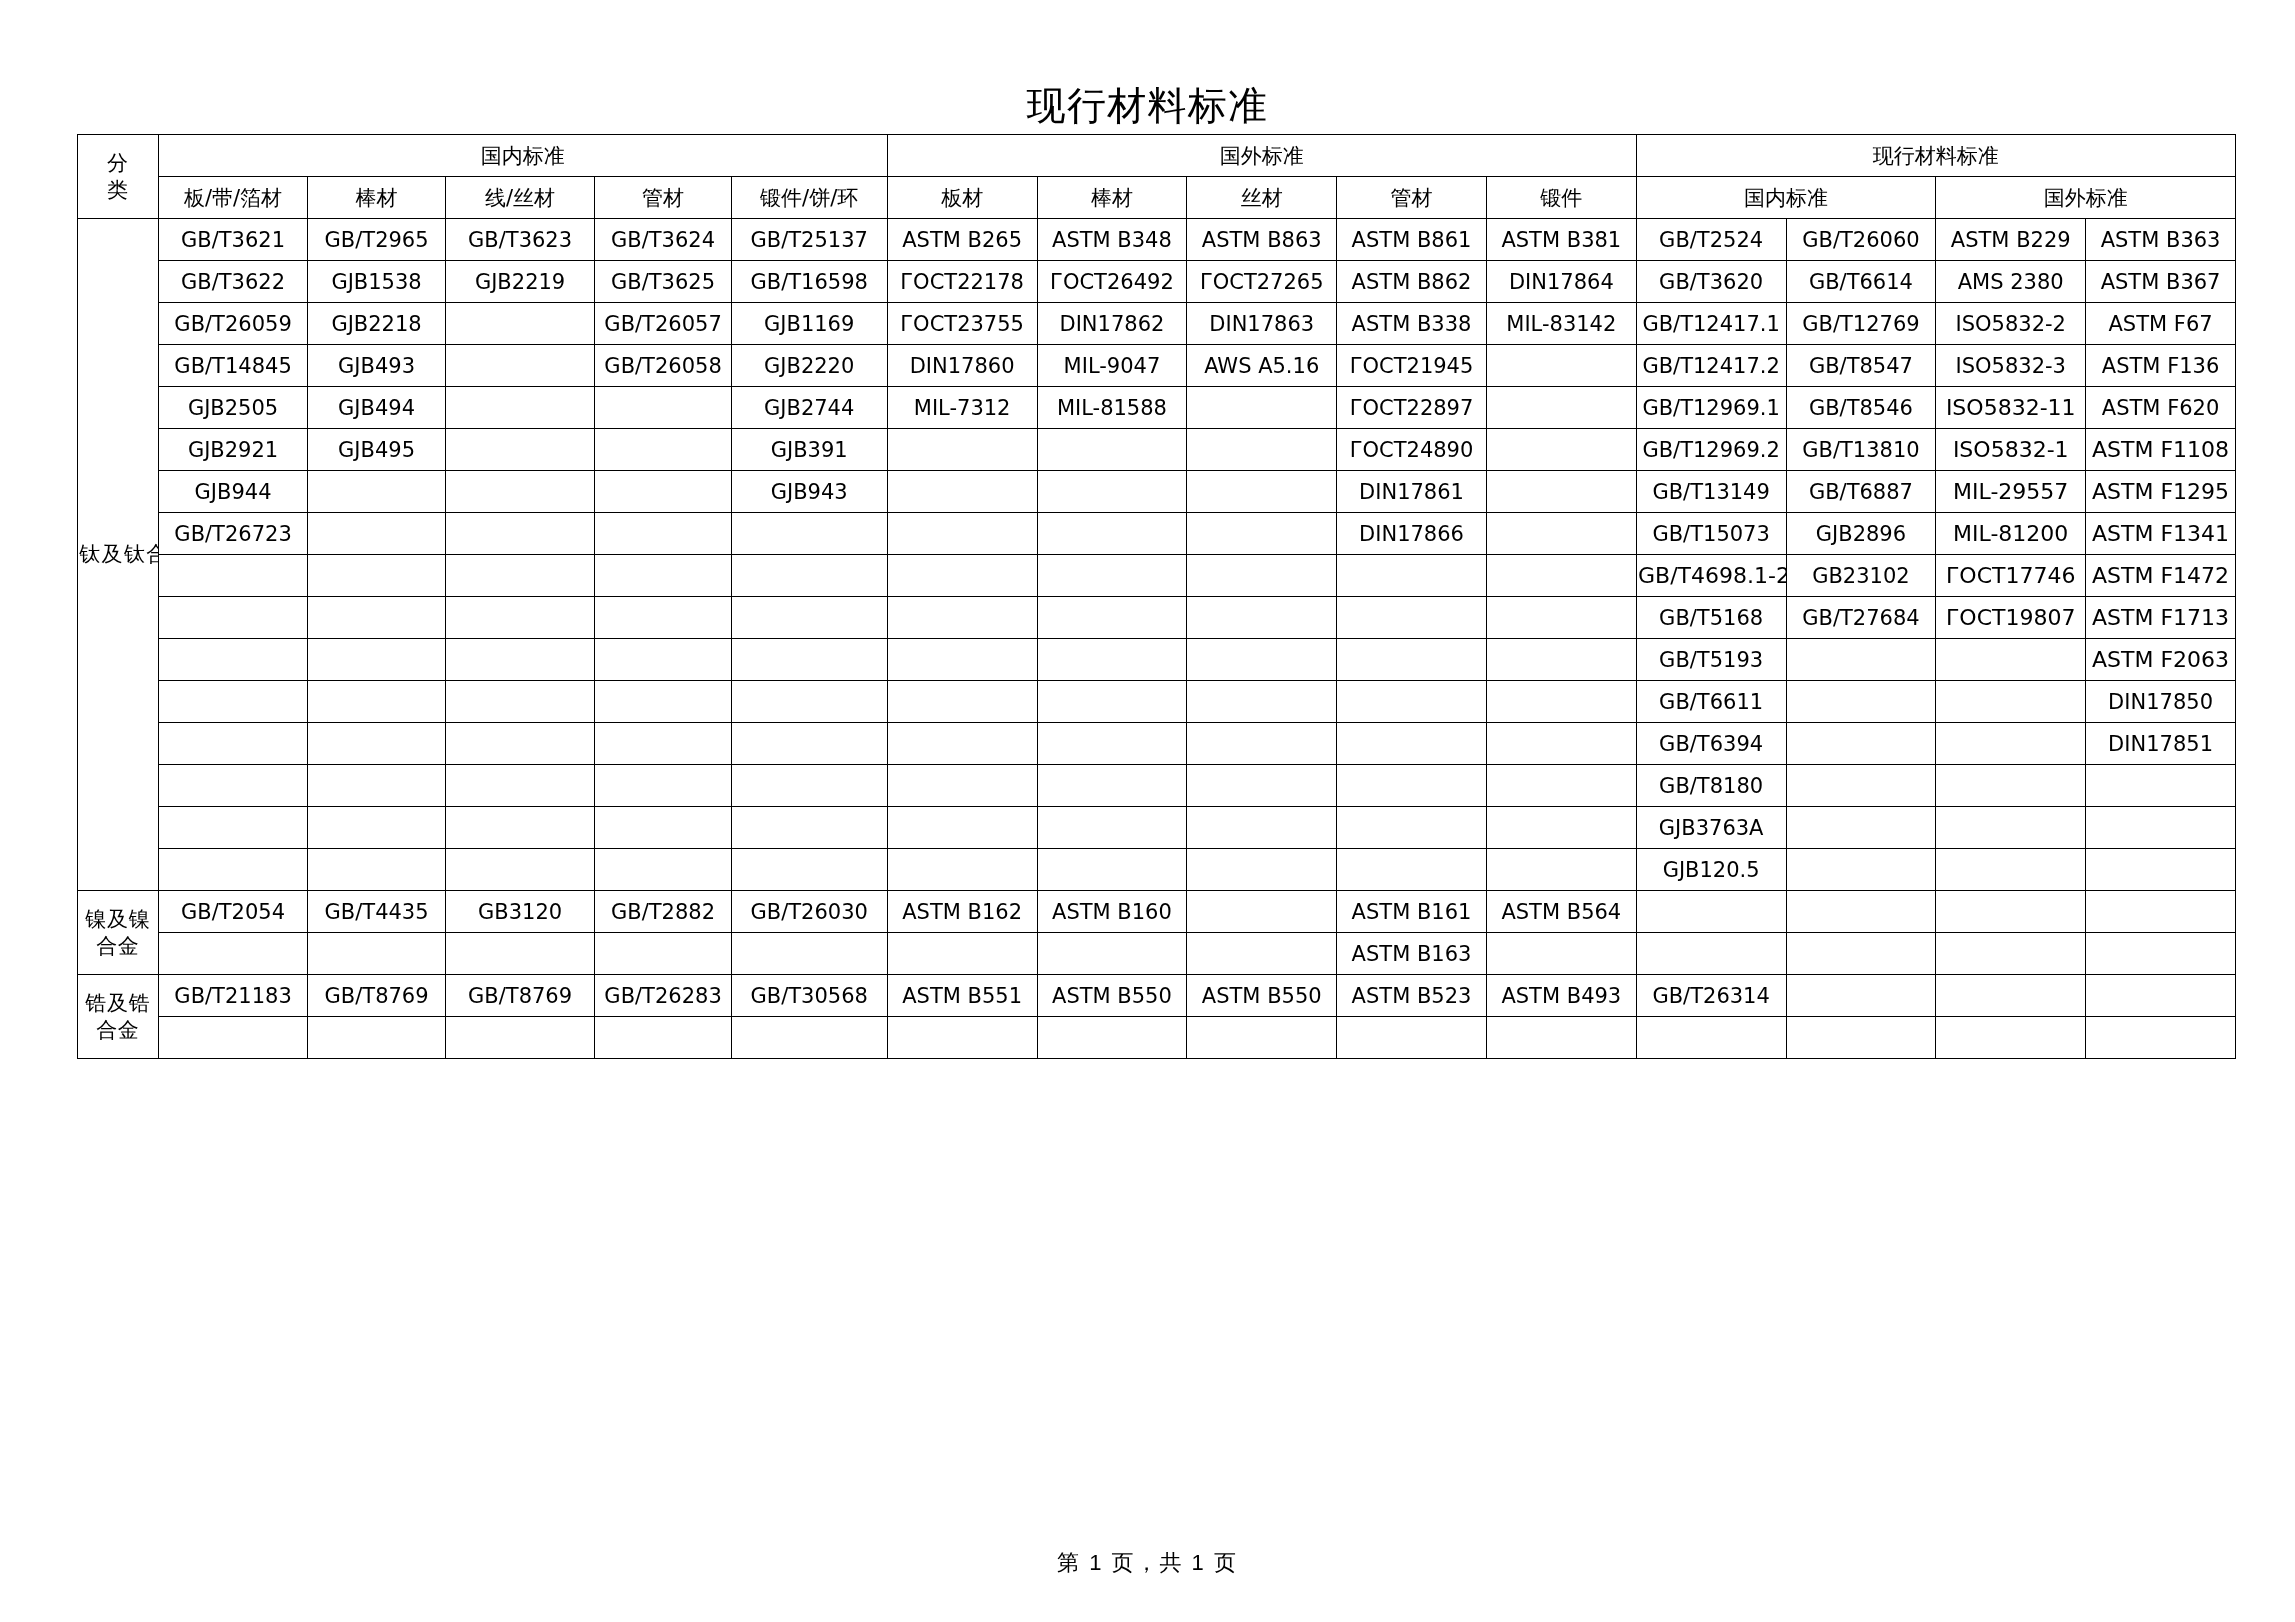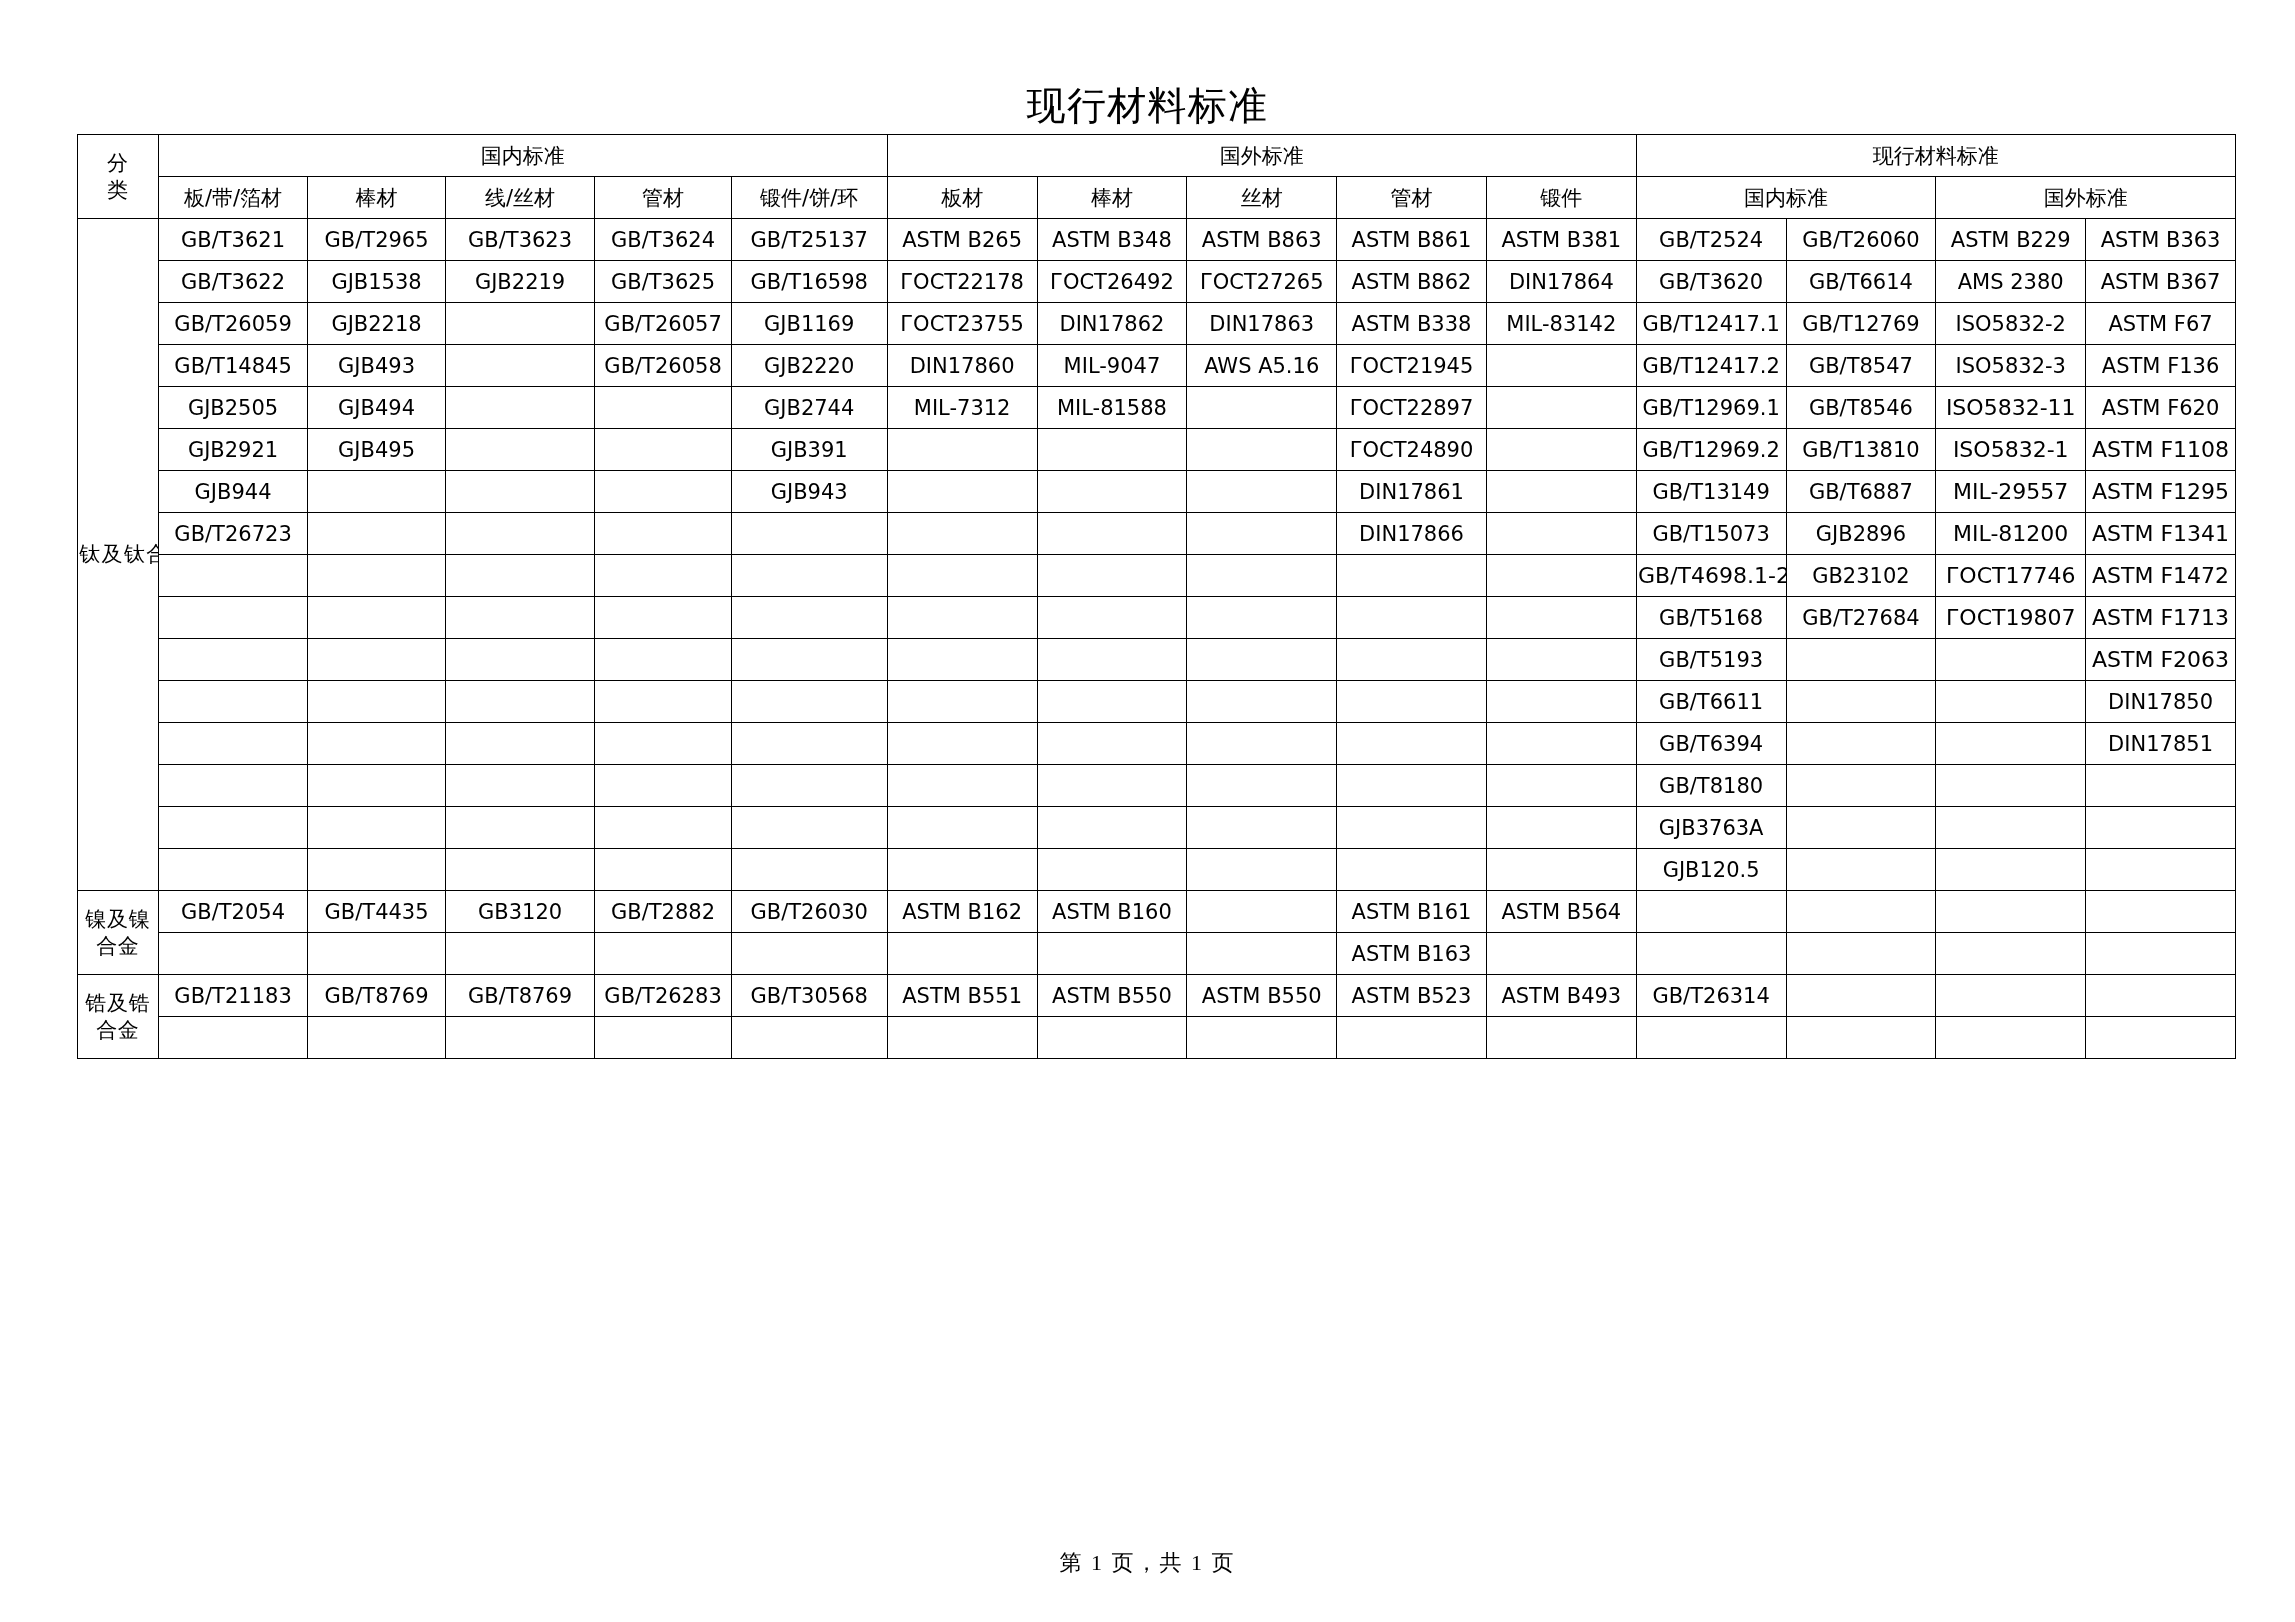--- a/index.html
+++ b/index.html
@@ -76,21 +76,21 @@
     font-size: 21.6px;
   }
   .footer {
     position: absolute;
     top: 1548px;
     left: 0;
     width: 2295px;
     text-align: center;
     font-size: 22px;
     letter-spacing: 2px;
-    font-family: Liberation Serif, serif;
+    font-family: Liberation Sans, sans-serif;
   }
 </style>
 </head>
 <body>
 
 <div class="page">
 
   <div class="doc-title">现行材料标准</div>
 
   <div class="table-wrap">

